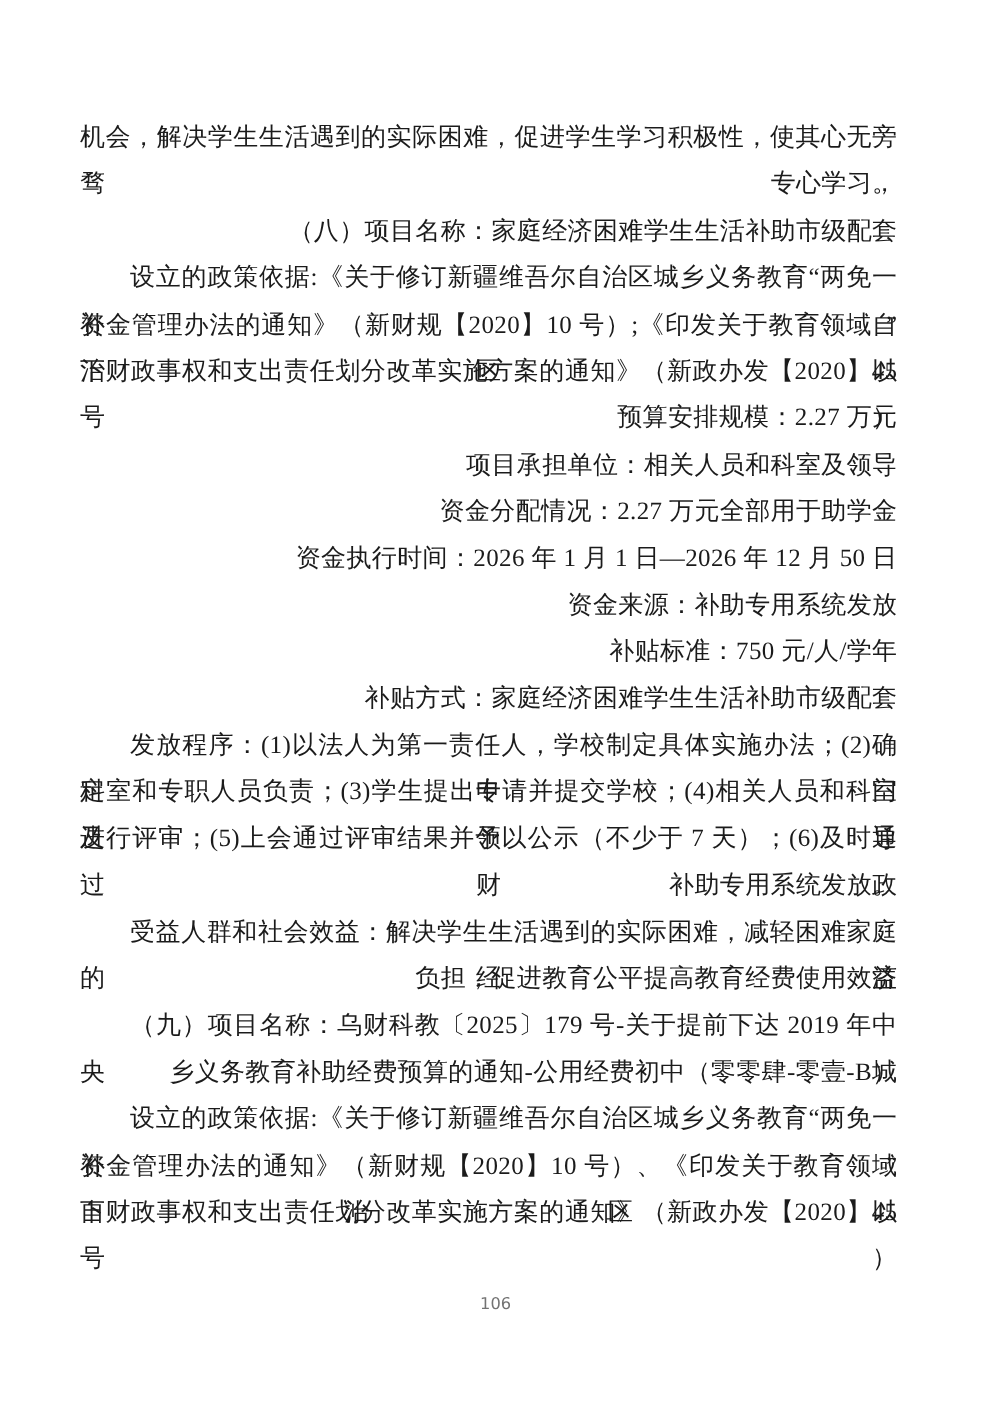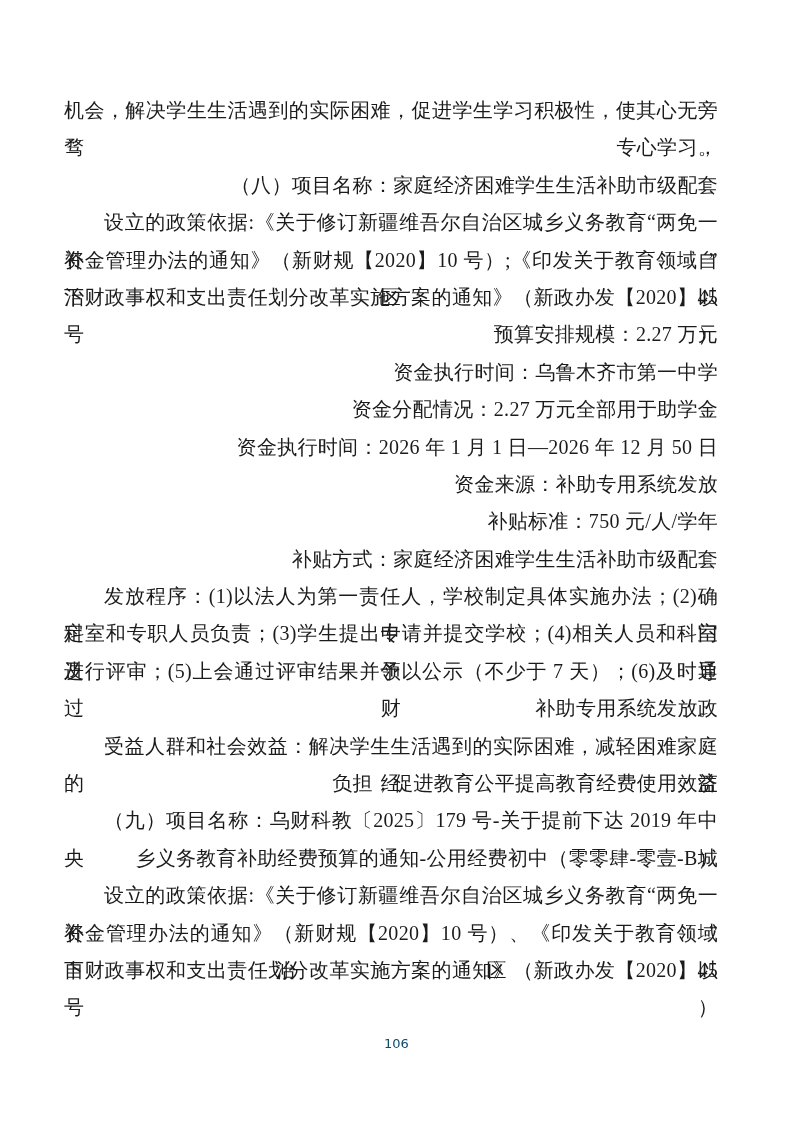--- a/index.html
+++ b/index.html
@@ -41,37 +41,37 @@
     text-indent: 2em;
   }
   .page-number {
     position: absolute;
     left: 0;
     top: 1022px;
     width: 793px;
     text-align: center;
     font-family: "DejaVu Sans", "Liberation Sans", sans-serif;
     font-size: 13px;
-    color: #0c4a6e;
+    color: #737373;
     line-height: 20px;
   }
 </style>
 </head>
 <body>
 
 <div class="page">
   <div class="content">
     <div class="line fill">机会，解决学生生活遇到的实际困难，促进学生学习积极性，使其心无旁骛，</div>
     <div class="line">专心学习。</div>
     <div class="line indent">（八）项目名称：家庭经济困难学生生活补助市级配套</div>
     <div class="line indent fill">设立的政策依据:《关于修订新疆维吾尔自治区城乡义务教育“两免一补”</div>
     <div class="line fill">资金管理办法的通知》（新财规【2020】10 号）;《印发关于教育领域自治区以</div>
     <div class="line fill">下财政事权和支出责任划分改革实施方案的通知》（新政办发【2020】45 号）</div>
     <div class="line indent">预算安排规模：2.27 万元</div>
-    <div class="line indent">资金执行时间：乌鲁木齐市第一中学</div>
+    <div class="line indent">项目承担单位：相关人员和科室及领导</div>
     <div class="line indent">资金分配情况：2.27 万元全部用于助学金</div>
     <div class="line indent">资金执行时间：2026 年 1 月 1 日—2026 年 12 月 50 日</div>
     <div class="line indent">资金来源：补助专用系统发放</div>
     <div class="line indent">补贴标准：750 元/人/学年</div>
     <div class="line indent">补贴方式：家庭经济困难学生生活补助市级配套</div>
     <div class="line indent fill">发放程序：(1)以法人为第一责任人，学校制定具体实施办法；(2)确定专门</div>
     <div class="line fill">科室和专职人员负责；(3)学生提出申请并提交学校；(4)相关人员和科室及领导</div>
     <div class="line fill">进行评审；(5)上会通过评审结果并予以公示（不少于 7 天）；(6)及时通过财政</div>
     <div class="line">补助专用系统发放。</div>
     <div class="line indent fill">受益人群和社会效益：解决学生生活遇到的实际困难，减轻困难家庭的经济</div>

